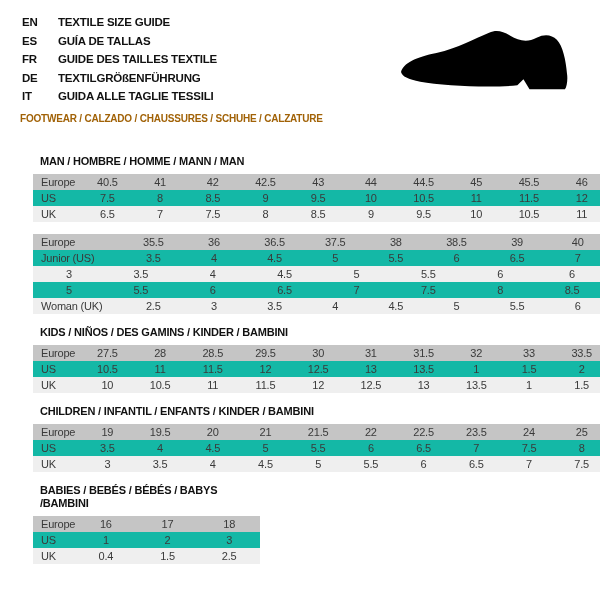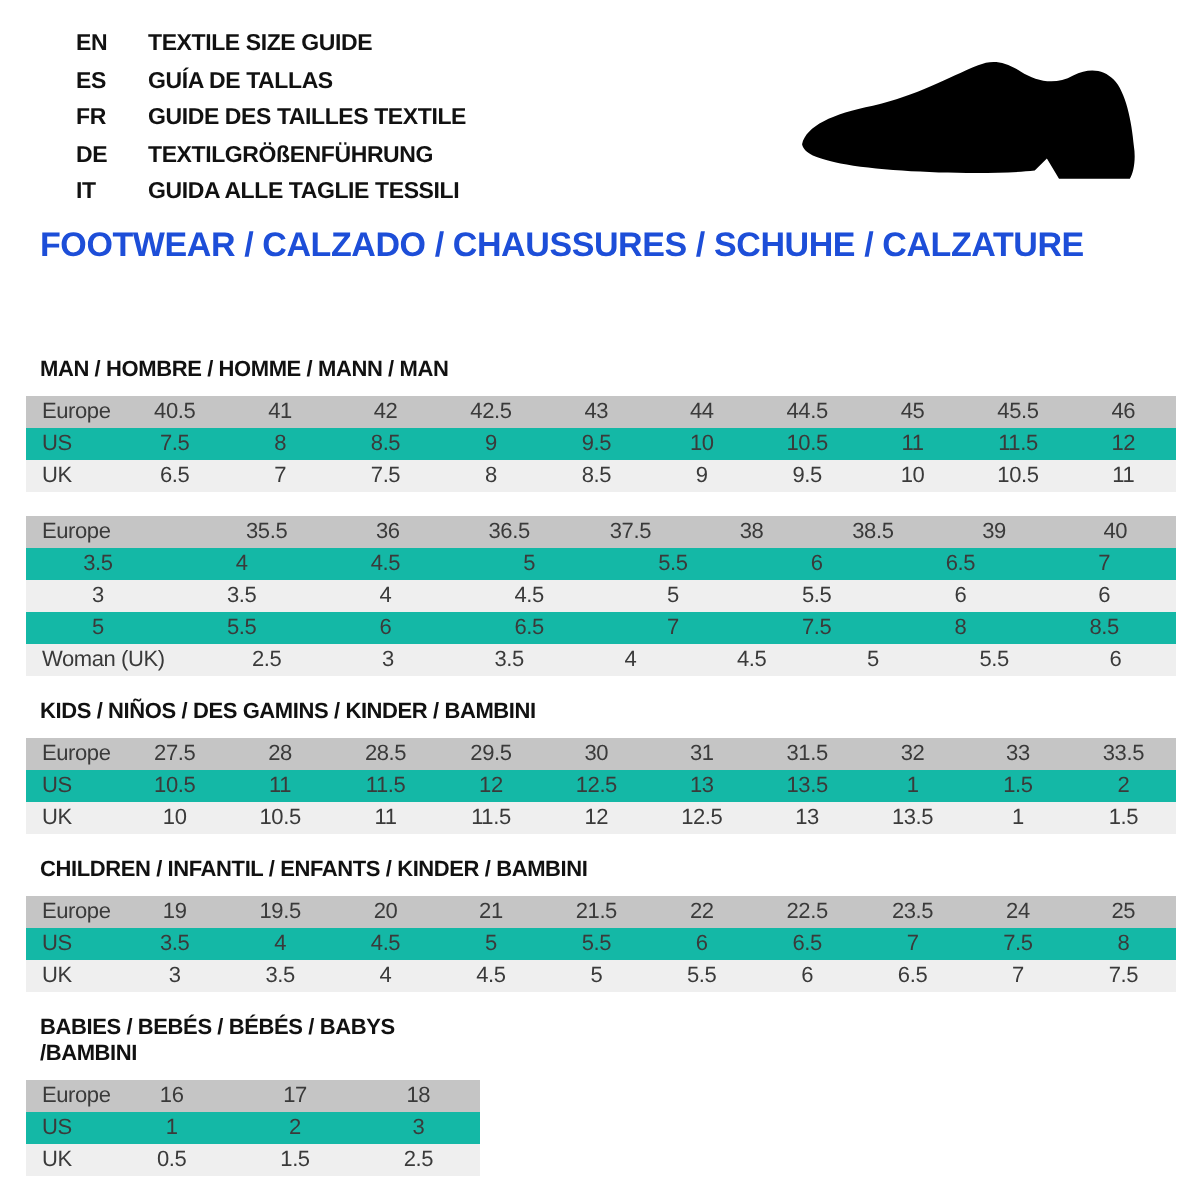--- a/index.html
+++ b/index.html
@@ -4,34 +4,34 @@
 <style>
   html,body{margin:0;padding:0;}
   body{
     width:600px;height:600px;background:#ffffff;
     font-family:"Liberation Sans", sans-serif;
     color:#111;overflow:hidden;
   }
   .page{position:relative;width:600px;height:600px;}
 
   
-  .top{position:relative;padding-top:13px;height:93px;padding-left:16px;}
+  .top{position:relative;padding-top:13px;height:93px;}
   .lang-row{display:flex;margin-left:22px;height:18.5px;align-items:center;}
   .lang-code{width:36px;font-weight:bold;font-size:11.5px;letter-spacing:-0.2px;}
   .lang-label{font-weight:bold;font-size:11.5px;letter-spacing:-0.2px;}
 
   .shoe{position:absolute;top:30px;left:398px;width:174px;height:64px;}
 
   .category-title{
-    margin:7px 0 0 20px;font-weight:bold;font-size:17px;
-    letter-spacing:-0.2px;color:#1d4ed8;
+    margin:7px 0 0 20px;font-weight:bold;font-size:10px;
+    letter-spacing:-0.2px;color:#a16207;
   }
 
   
-  .sections{margin-top:46px;}
+  .sections{margin-top:31px;padding-left:20px;}
   .section{margin:0 0 12px 13px;width:575px;}
   .section-title{
     font-weight:bold;font-size:11px;line-height:13px;
     letter-spacing:-0.2px;margin:0 0 6px 7px;color:#111;
   }
   .srow{display:flex;height:16px;line-height:16px;font-size:11px;
         letter-spacing:-0.2px;color:var(--cell-text,#3a3a3a);}
   .srow-head{background:var(--row-header-bg,#c5c5c5);align-items:center;}
   .srow-shade{background:var(--row-alt-bg,#efefef);}
   .srow-white{background:#14b8a6;}
@@ -142,20 +142,21 @@
             <span class="cell-val">35.5</span>
             <span class="cell-val">36</span>
             <span class="cell-val">36.5</span>
             <span class="cell-val">37.5</span>
             <span class="cell-val">38</span>
             <span class="cell-val">38.5</span>
             <span class="cell-val">39</span>
             <span class="cell-val">40</span>
           </div>
           <div class="srow srow-white">
+            <span class="cell-label">Junior (US)</span>
             <span class="cell-val">3.5</span>
             <span class="cell-val">4</span>
             <span class="cell-val">4.5</span>
             <span class="cell-val">5</span>
             <span class="cell-val">5.5</span>
             <span class="cell-val">6</span>
             <span class="cell-val">6.5</span>
             <span class="cell-val">7</span>
           </div>
           <div class="srow srow-shade">
@@ -289,21 +290,21 @@
             <span class="cell-val">18</span>
           </div>
           <div class="srow srow-white">
             <span class="cell-label">US</span>
             <span class="cell-val">1</span>
             <span class="cell-val">2</span>
             <span class="cell-val">3</span>
           </div>
           <div class="srow srow-shade">
             <span class="cell-label">UK</span>
-            <span class="cell-val">0.5</span>
+            <span class="cell-val">0.4</span>
             <span class="cell-val">1.5</span>
             <span class="cell-val">2.5</span>
           </div>
         </div>
       </div>
     </div>
 
 </div>
 
 </body></html>

